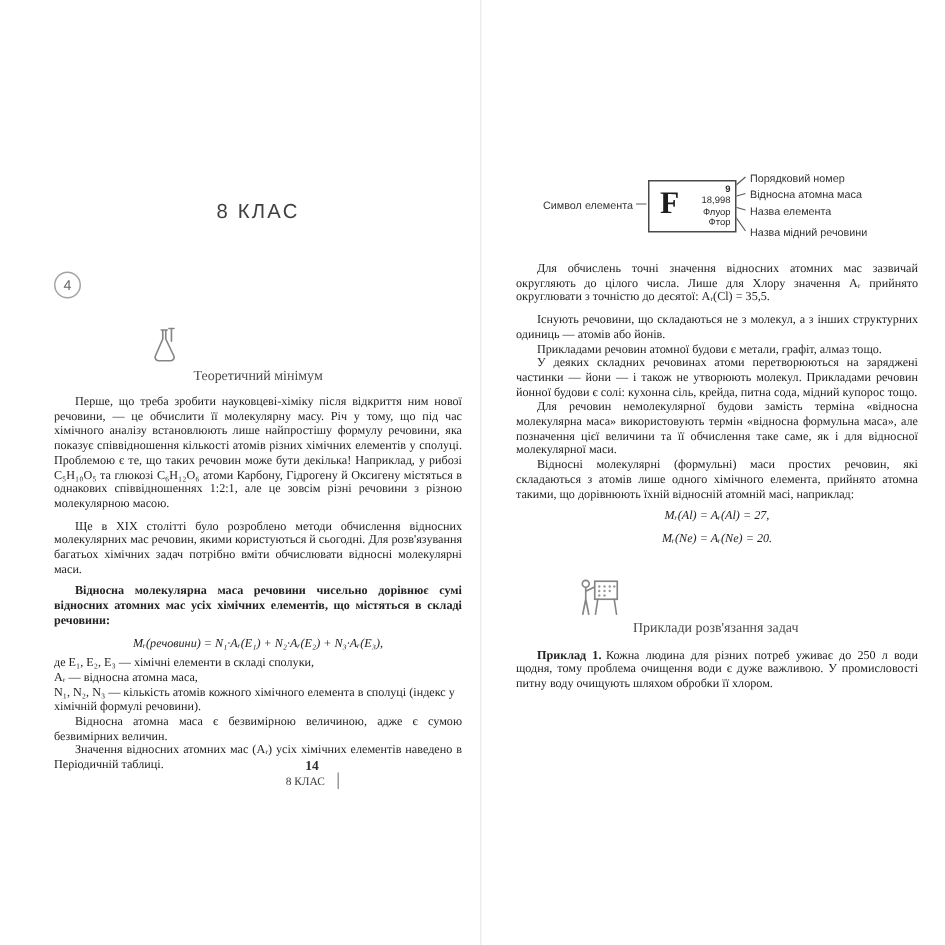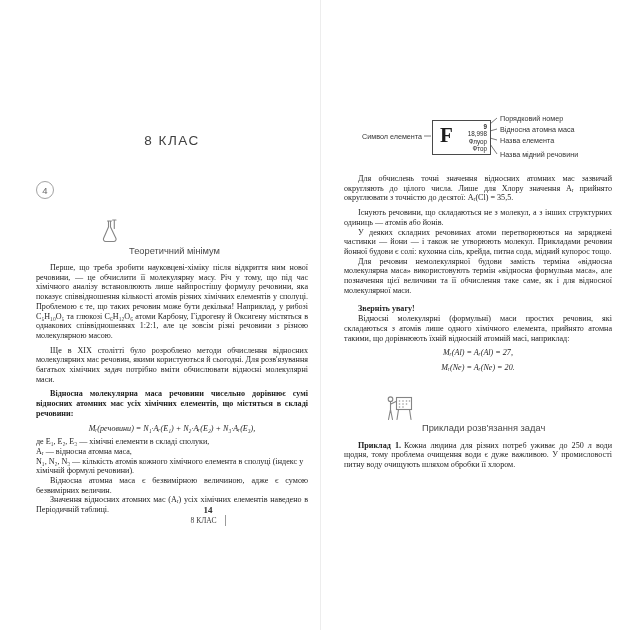--- a/index.html
+++ b/index.html
@@ -20,21 +20,21 @@
   .grade-header{margin-top:133px;text-align:center;font-family:"Liberation Sans","DejaVu Sans",sans-serif;
     font-size:13.5px;letter-spacing:1.5px;color:#3f3f3f;}
   .section-head{margin-top:31px;display:flex;gap:11px;align-items:flex-start;}
   .section-num{flex:none;width:16px;height:16px;border:1px solid #a3a3a3;border-radius:50%;
     font-family:"Liberation Sans","DejaVu Sans",sans-serif;font-size:9.5px;color:#666;
     display:flex;align-items:center;justify-content:center;margin-top:2px;}
   .section-title{font-family:"Liberation Sans","DejaVu Sans",sans-serif;font-weight:bold;
     font-size:9.6px;line-height:1.4;color:#2e2e2e;width:232px;letter-spacing:.2px;}
   .rubric{display:flex;align-items:center;gap:8px;}
   .rubric-left{margin-top:11px;margin-left:64px;}
-  .rubric-label{font-family:Liberation Sans, sans-serif;font-size:9.3px;color:#4a4a4a;margin-top:36px;}
+  .rubric-label{font-family:Liberation Serif, serif;font-size:9.3px;color:#4a4a4a;margin-top:36px;}
   .rubric-icon{flex:none;display:block;}
 
   .body-text{margin-top:7px;font-size:8.1px;line-height:9.7px;text-align:justify;color:#232323;}
   .body-text p{margin:0;}
   .indent{text-indent:14px;}
   .sp6{margin-top:5px !important;}
   .bold{font-weight:bold;}
   .formula{text-align:center;font-style:italic;margin:5px 0 4px 0 !important;text-indent:0;}
   .def{text-indent:0;text-align:left;}
 
@@ -130,23 +130,23 @@
       </div>
       <div class="ec-rlabel" style="top:4px">Порядковий номер</div>
       <div class="ec-rlabel" style="top:15px">Відносна атомна маса</div>
       <div class="ec-rlabel" style="top:26px">Назва елемента</div>
       <div class="ec-rlabel" style="top:40px">Назва мідний речовини</div>
     </div>
 
     <div class="rtext">
       <p class="indent">Для обчислень точні значення відносних атомних мас зазвичай округляють до цілого числа. Лише для Хлору значення Aᵣ прийнято округлювати з точністю до десятої: Aᵣ(Cl) = 35,5.</p>
       <p class="indent sp6">Існують речовини, що складаються не з молекул, а з інших структурних одиниць — атомів або йонів.</p>
+      <p class="indent">Прикладами речовин атомної будови є метали, графіт, алмаз тощо.</p>
       <p class="indent">У деяких складних речовинах атоми перетворюються на заряджені частинки — йони — і також не утворюють молекул. Прикладами речовин йонної будови є солі: кухонна сіль, крейда, питна сода, мідний купорос тощо.</p>
       <p class="indent">Для речовин немолекулярної будови замість терміна «відносна молекулярна маса» використовують термін «відносна формульна маса», але позначення цієї величини та її обчислення таке саме, як і для відносної молекулярної маси.</p>
-      <p class="notice">Зверніть увагу!</p>
       <p class="indent">Відносні молекулярні (формульні) маси простих речовин, які складаються з атомів лише одного хімічного елемента, прийнято атомна такими, що дорівнюють їхній відносній атомній масі, наприклад:</p>
       <p class="cformula">Mᵣ(Al) = Aᵣ(Al) = 27,</p>
       <p class="cformula">Mᵣ(Ne) = Aᵣ(Ne) = 20.</p>
     </div>
 
     <div class="rubric rubric-right">
       <span class="rubric-icon">
         <svg width="28" height="26" viewBox="0 0 28 26">
           <rect x="10.5" y="2.5" width="15" height="12" fill="none" stroke="#858585" stroke-width="1.1"></rect>
           <g fill="#9a9a9a">

